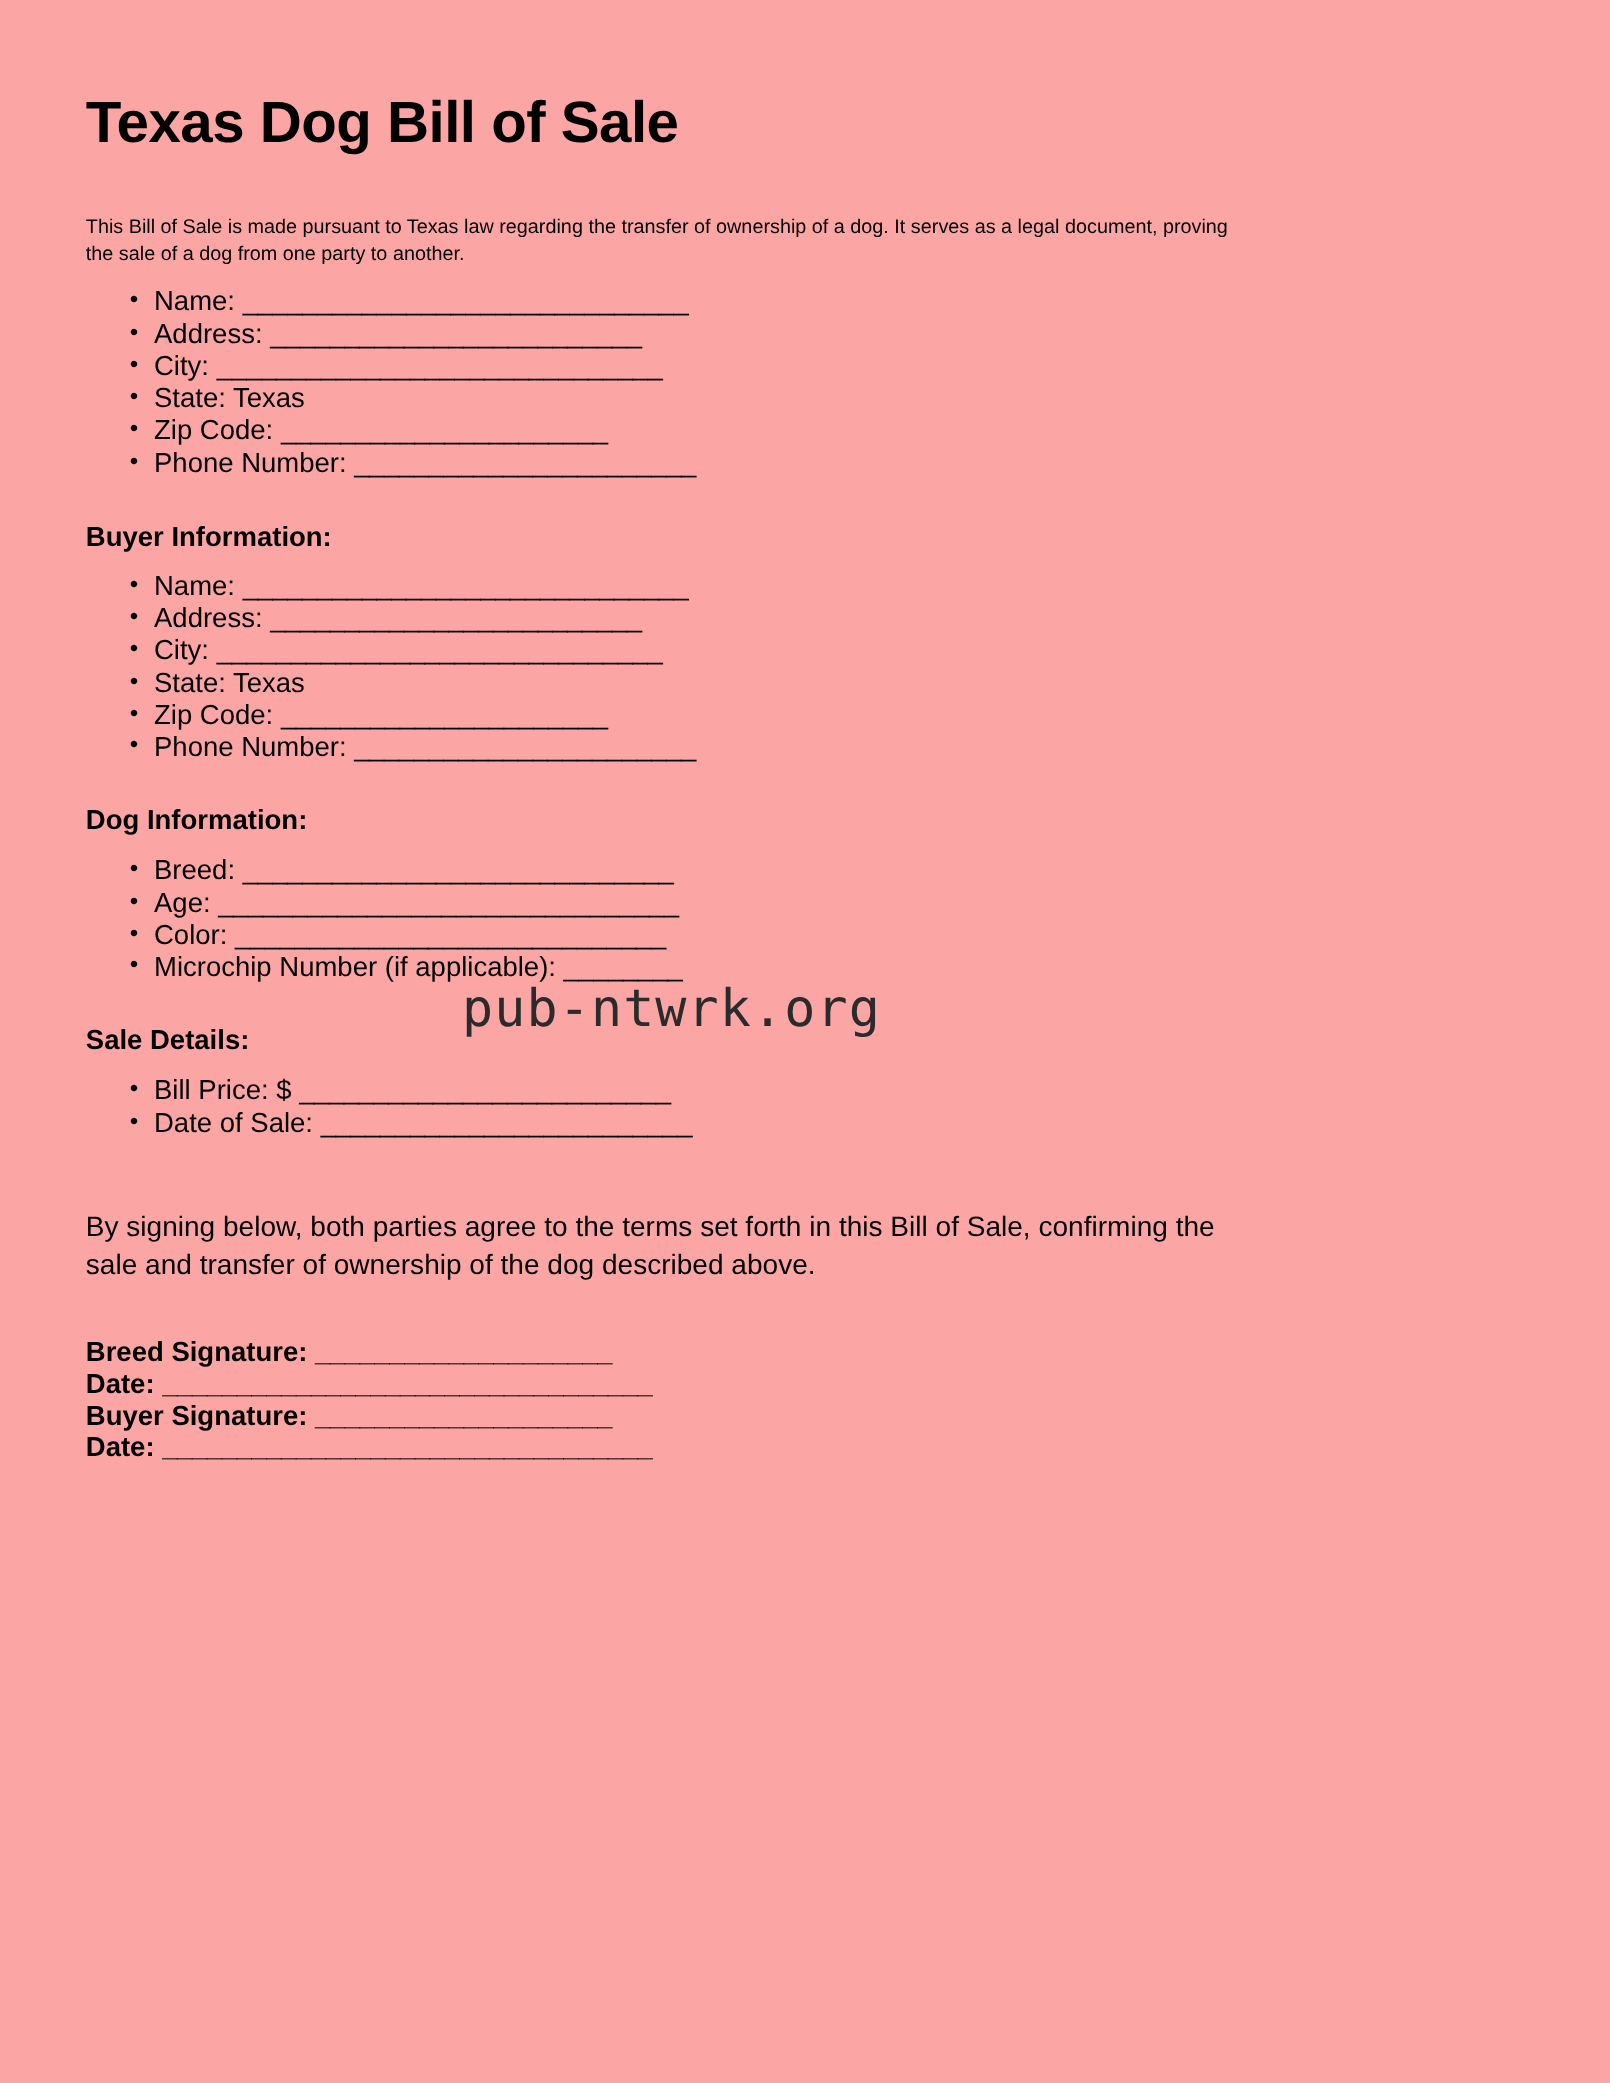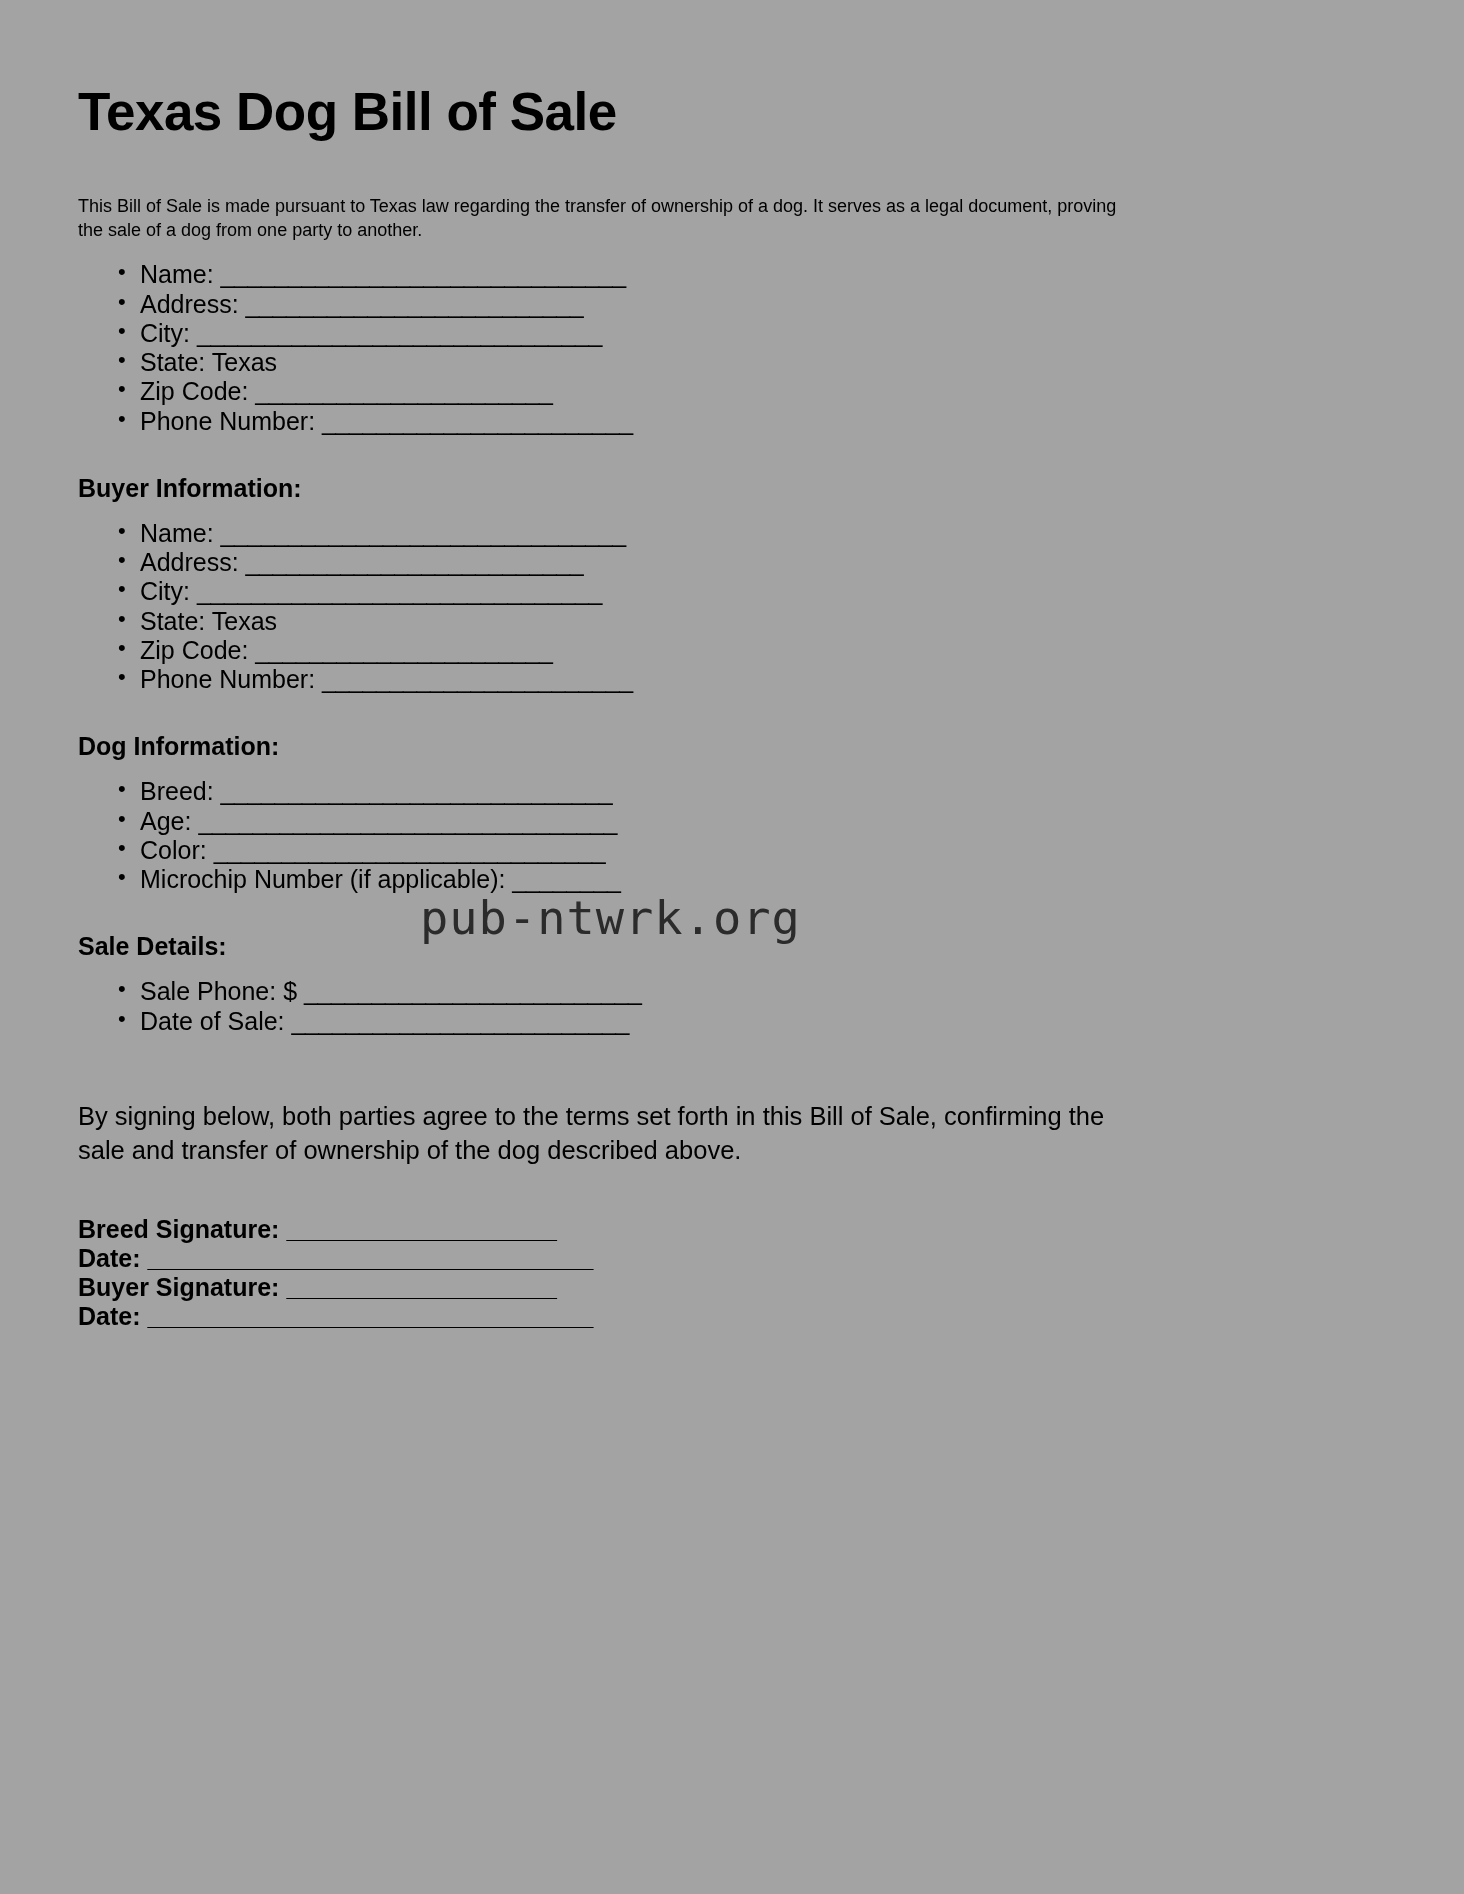--- a/index.html
+++ b/index.html
@@ -14,21 +14,21 @@
     color: #000000;
     position: relative;
     overflow: hidden;
   }
   .page {
     position: relative;
     width: 1464px;
     height: 1894px;
     box-sizing: border-box;
     padding: 72px 80px 0 78px;
-    background: #a3a3a3;
+    background: #fca5a5;
   }
   .doc-title {
     font-size: 53px;
     font-weight: bold;
     letter-spacing: -0.5px;
     margin: 0 0 0 0;
     padding-top: 10px;
     line-height: 1.15;
   }
   .intro {
@@ -121,21 +121,21 @@
   <h2 class="section-heading">Dog Information:</h2>
   <ul class="field-list">
     <li><span>Breed: </span><span class="blank">_____________________________</span></li>
     <li><span>Age: </span><span class="blank">_______________________________</span></li>
     <li><span>Color: </span><span class="blank">_____________________________</span></li>
     <li><span>Microchip Number (if applicable): </span><span class="blank">________</span></li>
   </ul>
 
   <h2 class="section-heading">Sale Details:</h2>
   <ul class="field-list">
-    <li><span>Sale Phone: $ </span><span class="blank">_________________________</span></li>
+    <li><span>Bill Price: $ </span><span class="blank">_________________________</span></li>
     <li><span>Date of Sale: </span><span class="blank">_________________________</span></li>
   </ul>
 
   <p class="closing">By signing below, both parties agree to the terms set forth in this Bill of Sale, confirming the sale and transfer of ownership of the dog described above.</p>
 
   <div class="sig-line sig-first"><span>Breed Signature: </span><span class="blank">____________________</span></div>
   <div class="sig-line"><span>Date: </span><span class="blank">_________________________________</span></div>
   <div class="sig-line"><span>Buyer Signature: </span><span class="blank">____________________</span></div>
   <div class="sig-line"><span>Date: </span><span class="blank">_________________________________</span></div>
 

